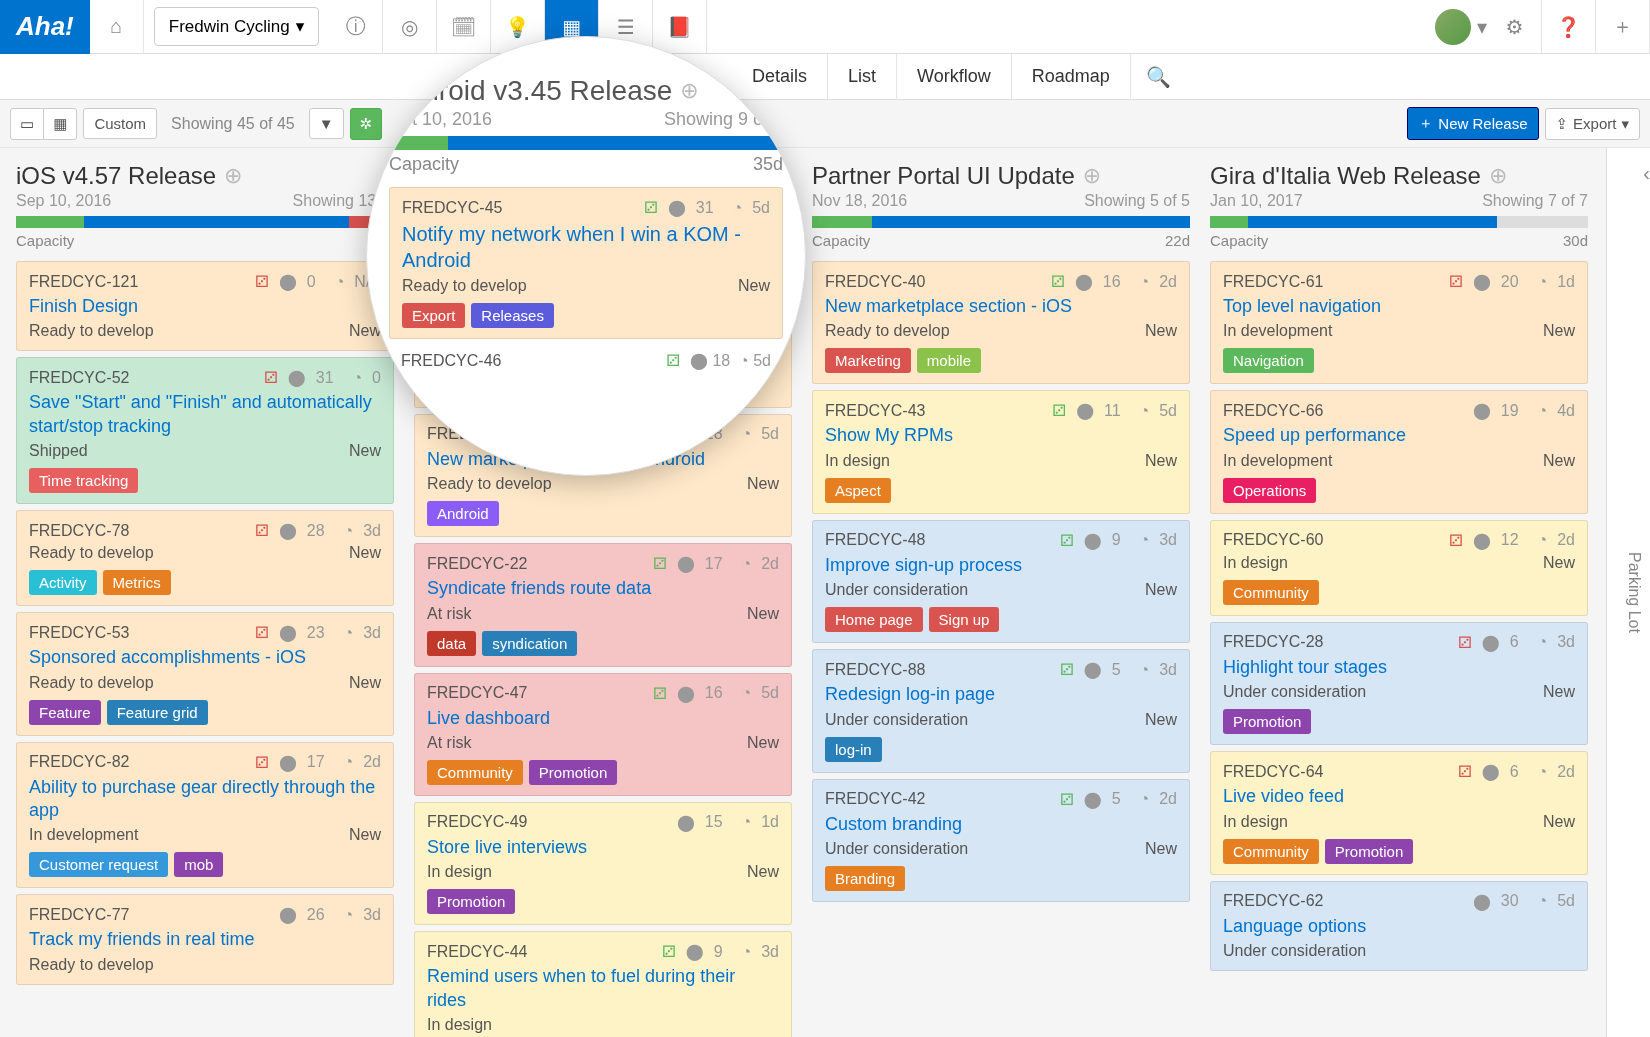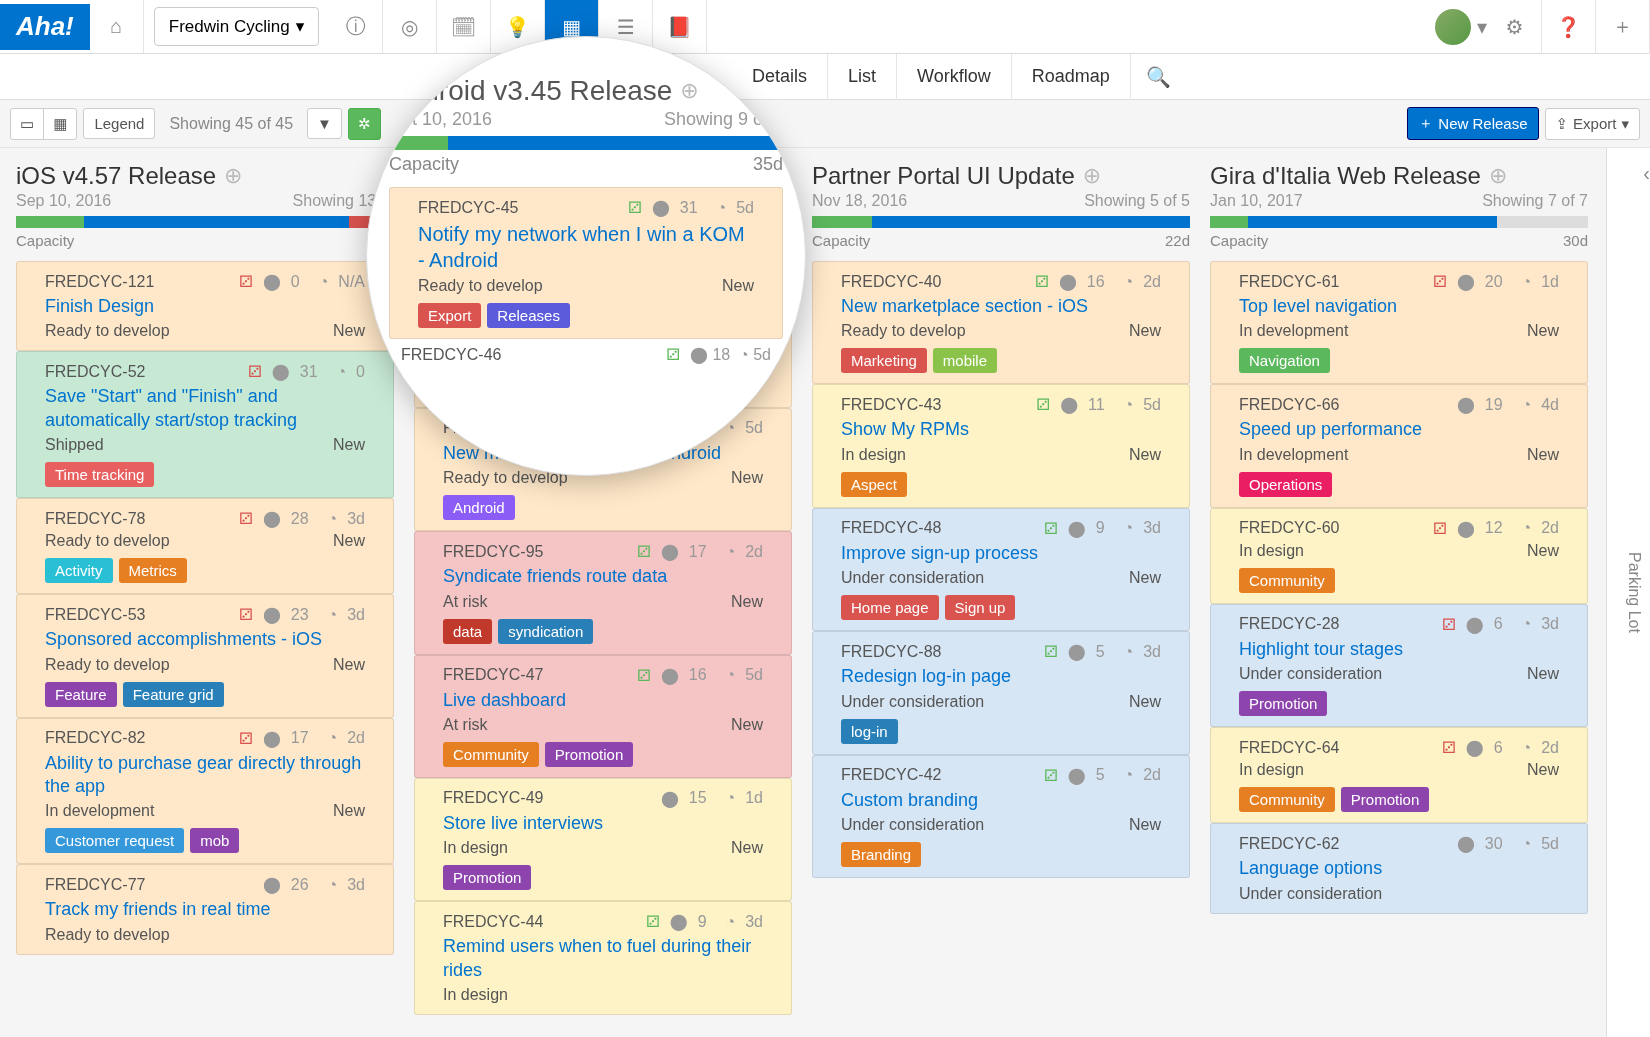--- a/index.html
+++ b/index.html
@@ -1,20 +1,20 @@
 <!DOCTYPE html>
 <html><head>
 <meta charset="utf-8">
 <style>
 * { margin:0; padding:0; box-sizing:border-box; font-family:"Helvetica Neue",Arial,sans-serif; }
 body { background:#f5f5f5; width:1650px; height:1037px; overflow:hidden; position:relative; }
 
 
 .topnav { height:54px; background:#fff; border-bottom:1px solid #ddd; display:flex; align-items:center; }
-.logo { background:#0073cf; color:#fff; font-weight:900; font-size:26px; height:46px; display:flex; align-items:center; padding:0 16px; font-style:italic; }
+.logo { background:#0073cf; color:#fff; font-weight:900; font-size:26px; height:54px; display:flex; align-items:center; padding:0 16px; font-style:italic; }
 .nav-btn { height:54px; width:54px; display:flex; align-items:center; justify-content:center; border-right:1px solid #e5e5e5; color:#888; font-size:20px; cursor:pointer; }
 .nav-btn.active { background:#0073cf; color:#fff; }
 .product-select { margin:0 10px; padding:8px 14px; border:1px solid #ccc; border-radius:4px; font-size:17px; background:#fff; cursor:pointer; display:flex; align-items:center; gap:6px; }
 .spacer { flex:1; }
 .avatar { width:36px; height:36px; border-radius:50%; background:linear-gradient(135deg,#8a6,#594); margin-right:6px; }
 
 
 .subnav { height:46px; background:#fff; border-bottom:1px solid #ddd; display:flex; align-items:center; }
 .subtab { padding:0 20px; height:46px; display:flex; align-items:center; border-right:1px solid #e5e5e5; font-size:18px; color:#333; cursor:pointer; }
 .search-box { flex:1; display:flex; align-items:center; padding:0 16px; color:#999; font-size:20px; }
@@ -34,21 +34,21 @@
 
 .board { display:flex; height:calc(1037px - 54px - 46px - 48px); overflow:hidden; padding:6px 10px; gap:8px; }
 .column { width:390px; padding:0 6px; flex-shrink:0; }
 .col-head { padding:8px 0 4px; }
 .col-title { font-size:24px; color:#333; display:flex; align-items:center; gap:8px; }
 .col-sub { display:flex; justify-content:space-between; font-size:16px; color:#999; margin-top:2px; }
 .progress { height:12px; background:#ddd; margin-top:6px; display:flex; overflow:hidden; }
 .progress .seg { height:100%; }
 .cap-row { display:flex; justify-content:space-between; font-size:15px; color:#888; margin:4px 0 8px; }
 
-.card { border:1px solid rgba(0,0,0,.1); border-radius:3px; padding:10px 28px; position:relative; cursor:pointer; }
+.card { border:1px solid rgba(0,0,0,.1); border-radius:3px; padding:10px 12px; margin-bottom:6px; position:relative; cursor:pointer; }
 .card-head { display:flex; justify-content:space-between; align-items:center; font-size:16px; color:#555; margin-bottom:4px; }
 .card-id { color:#555; }
 .card-metrics { display:flex; gap:10px; color:#999; font-size:16px; align-items:center; }
 .card-title { color:#0073cf; font-size:18px; line-height:1.3; margin-bottom:4px; }
 .card-foot { display:flex; justify-content:space-between; font-size:16px; color:#555; margin-top:4px; }
 .tags { display:flex; gap:6px; margin-top:8px; flex-wrap:wrap; }
 .tag { padding:4px 10px; border-radius:3px; color:#fff; font-size:15px; }
 
 .parking { width:44px; background:#fff; border-left:1px solid #ddd; writing-mode:vertical-rl; text-align:center; padding:14px 0; color:#888; font-size:16px; cursor:pointer; position:absolute; right:0; top:148px; bottom:0; }
 .parking::before { content:"‹"; writing-mode:horizontal-tb; display:block; margin-bottom:8px; font-size:20px; }
@@ -99,21 +99,21 @@
   <div class="subtab">Workflow</div>
   <div class="subtab">Roadmap</div>
   <div class="search-box">🔍</div>
 </div>
 
 <div class="toolbar">
   <div class="view-toggle">
     <div class="tbtn icon-only">▭</div>
     <div class="tbtn icon-only">▦</div>
   </div>
-  <div class="tbtn">Legend</div>
+  <div class="tbtn">Custom</div>
   <span class="showing-txt">Showing 45 of 45</span>
   <div class="tbtn icon-only">▼</div>
   <div class="tbtn icon-only green">✲</div>
   <div class="spacer"></div>
   <div class="tbtn primary">＋ <span>New Release</span></div>
   <div class="tbtn">⇪ <span>Export</span> ▾</div>
 </div>
 
 <div class="board" id="board">
     <div class="column">
@@ -256,21 +256,21 @@
     <div class="card-foot">
           <span>Ready to develop</span>
           <span>New</span>
         </div>
     <div class="tags">
           <span class="tag" style="background:#8b5cf6">Android</span>
         </div>
   </div>
       <div class="card" style="background:#f5c4c4">
     <div class="card-head">
-      <span class="card-id">FREDCYC-95</span>
+      <span class="card-id">FREDCYC-22</span>
       <span class="card-metrics"><span class="tree-ico green">⚂</span> <span>⬤</span> 17 &nbsp;<span>◔</span> 2d</span>
     </div>
     <div class="card-title">Syndicate friends route data</div>
     <div class="card-foot">
           <span>At risk</span>
           <span>New</span>
         </div>
     <div class="tags">
           <span class="tag" style="background:#c0392b">data</span>
           <span class="tag" style="background:#2980b9">syndication</span>
@@ -477,20 +477,21 @@
         </div>
     <div class="tags">
           <span class="tag" style="background:#8e44ad">Promotion</span>
         </div>
   </div>
       <div class="card" style="background:#fdf3c7">
     <div class="card-head">
       <span class="card-id">FREDCYC-64</span>
       <span class="card-metrics"><span class="tree-ico ">⚂</span> <span>⬤</span> 6 &nbsp;<span>◔</span> 2d</span>
     </div>
+    <div class="card-title">Live video feed</div>
     <div class="card-foot">
           <span>In design</span>
           <span>New</span>
         </div>
     <div class="tags">
           <span class="tag" style="background:#e67e22">Community</span>
           <span class="tag" style="background:#8e44ad">Promotion</span>
         </div>
   </div>
       <div class="card" style="background:#d7e6f5">

